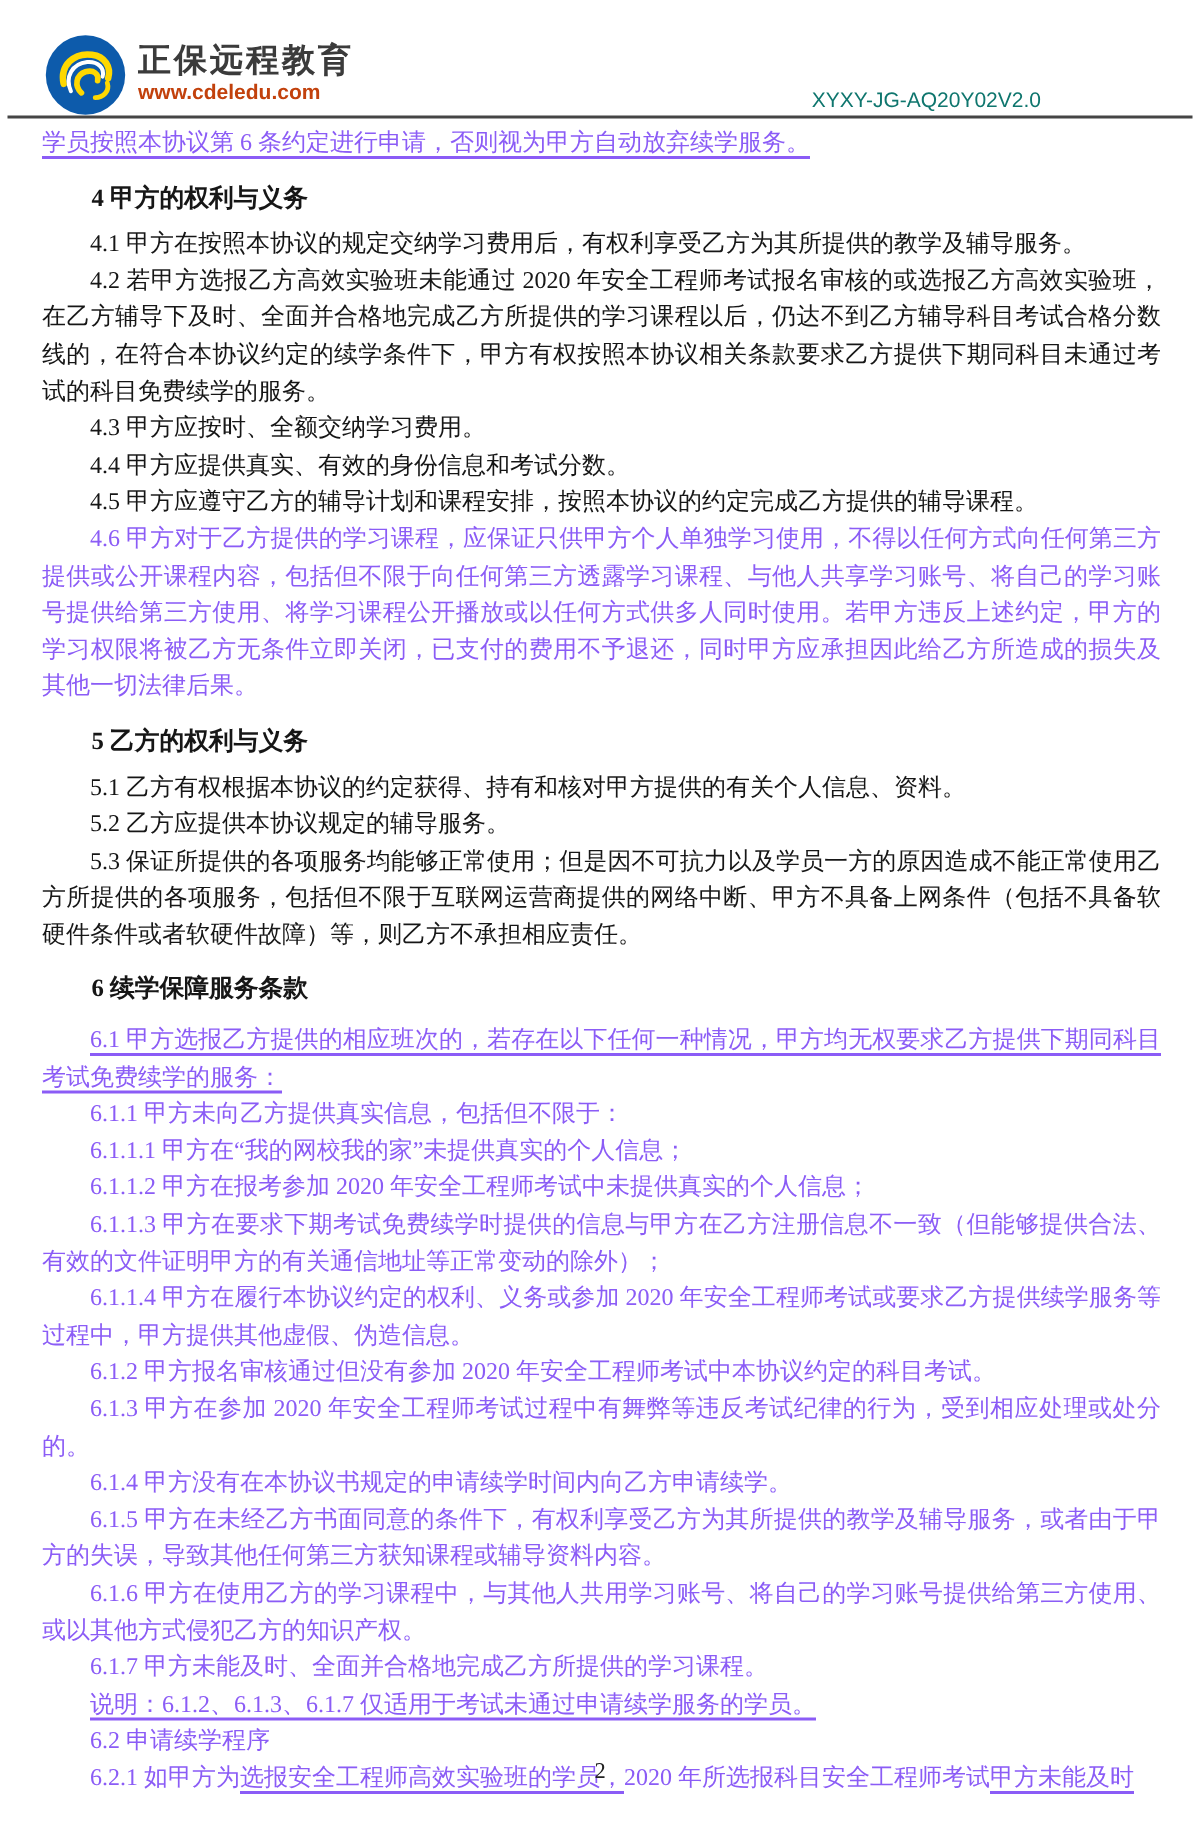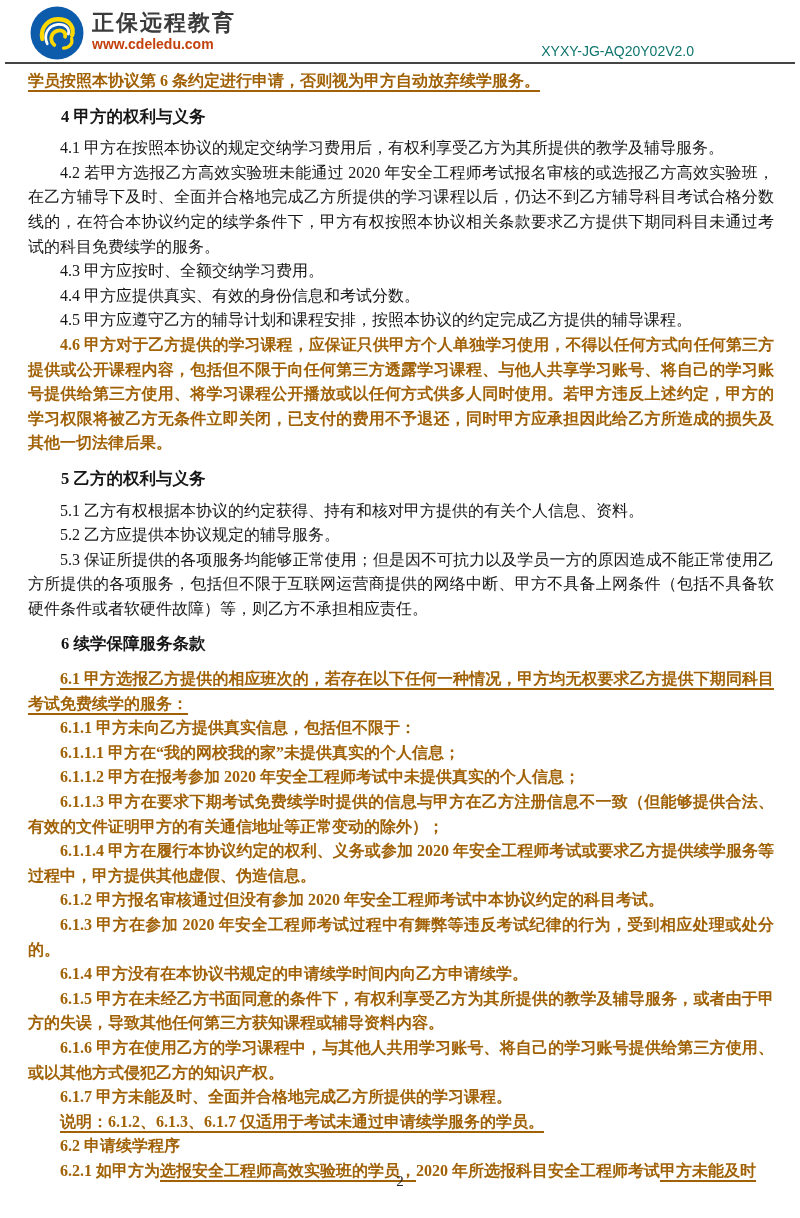--- a/index.html
+++ b/index.html
@@ -2,35 +2,35 @@
 <html><head>
 <meta charset="utf-8">
 <style>
   html,body{margin:0;padding:0;background:#ffffff;}
   .page{
     width:800px;height:1218px;position:relative;box-sizing:border-box;
     background:#ffffff;color:#161616;overflow:hidden;
     font-family:"Liberation Serif","DejaVu Serif",serif;
   }
   
-  .hdr{display:flex;justify-content:space-between;align-items:flex-end;
-       padding:8px 60px 0 30px;height:52px;}
+  .hdr{display:flex;justify-content:space-between;align-items:flex-start;
+       padding:23px 60px 0 30px;height:52px;}
   .brand{display:flex;align-items:flex-start;}
   .logo{width:54px;height:54px;flex:0 0 auto;}
   .brand-text{margin-left:8px;font-family:"Liberation Sans","DejaVu Sans",sans-serif;}
   .brand-name{font-size:22px;font-weight:bold;color:#3b3b3b;letter-spacing:2px;line-height:26px;margin-top:4px;}
   .brand-url{font-size:14px;font-weight:bold;color:#c2410c;line-height:17px;}
   .doc-code{align-self:flex-end;font-family:"Liberation Sans","DejaVu Sans",sans-serif;
             font-size:14px;color:#0f766e;margin-right:46px;padding-bottom:1px;}
   .rule{border:none;border-top:2px solid #454545;margin:2px 5px 0 5px;}
   
   .doc-body{padding:5px 26px 0 28px;font-size:16px;line-height:24.6px;text-align:justify;}
   .doc-body p{margin:0;text-indent:2em;}
   .doc-body p.noindent{text-indent:0;}
-  .doc-body p.b{font-weight:bold;color:#a16207;}
+  .doc-body p.b{font-weight:normal;color:#8b5cf6;}
   .doc-body p.h{font-weight:bold;font-size:16.5px;margin-top:11px;margin-bottom:7px;}
   .doc-body p.gap{margin-top:10px;}
   .doc-body p.u, .doc-body span.useg{
     text-decoration:underline;text-decoration-thickness:1.8px;text-underline-offset:4px;
   }
   
   .ftr{position:absolute;left:0;right:0;bottom:28px;text-align:center;
        font-size:15px;color:#222;}
 </style>
 </head>

